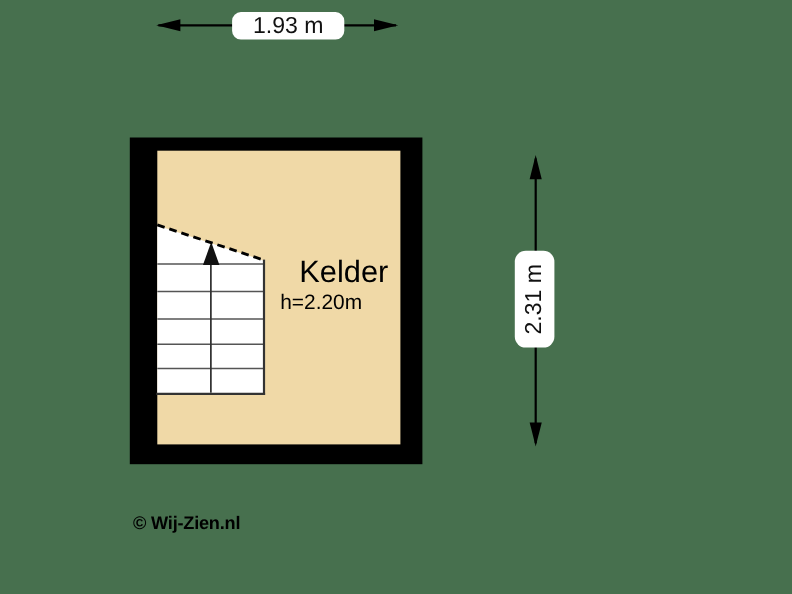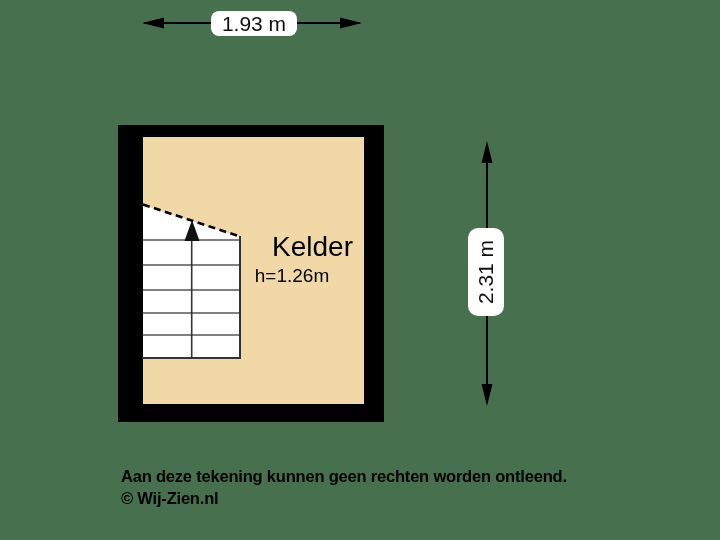--- a/index.html
+++ b/index.html
@@ -17,21 +17,21 @@
   .plan-svg{left:0;top:0;width:720px;height:540px;z-index:2;pointer-events:none;}
   
   .room-name{left:233px;top:233px;width:120px;text-align:right;
     font-size:28px;line-height:28px;z-index:3;}
   .room-h{left:232px;top:266px;width:120px;text-align:center;
     font-size:19px;line-height:19px;z-index:3;}
   
   .dim-label{background:#fff;border-radius:8px;z-index:4;
     display:flex;align-items:center;justify-content:center;
     font-size:21px;color:#111;}
-  .dim-top{left:211px;top:11px;width:86px;height:25px;}
+  .dim-top{left:211px;top:11px;width:102px;height:25px;}
   .dim-right{left:468px;top:228px;width:36px;height:88px;border-radius:10px;}
   .dim-right .rot{transform:rotate(-90deg);white-space:nowrap;}
   
   .footer{left:121px;top:466px;font-size:16.5px;font-weight:bold;
     line-height:21.5px;letter-spacing:-0.2px;z-index:3;}
 </style>
 </head>
 <body>
 
 <div class="canvas">
@@ -66,27 +66,26 @@
     </g>
 
     <g fill="#000000">
       <line x1="487" y1="144" x2="487" y2="403" stroke="#000000" stroke-width="2"></line>
       <polygon points="487,141 481.5,163 492.5,163"></polygon>
       <polygon points="487,406 481.5,384 492.5,384"></polygon>
     </g>
   </svg>
 
   <div class="abs room-name">Kelder</div>
-  <div class="abs room-h">h=1.26m</div>
+  <div class="abs room-h">h=2.20m</div>
 
   <div class="abs dim-label dim-top">
     <span>1.93 m</span>
   </div>
   <div class="abs dim-label dim-right">
     <span class="rot">2.31 m</span>
   </div>
 
   <div class="abs footer">
-    <div>Aan deze tekening kunnen geen rechten worden ontleend.</div>
     <div>© Wij-Zien.nl</div>
   </div>
 
 </div>
 
 </body></html>

